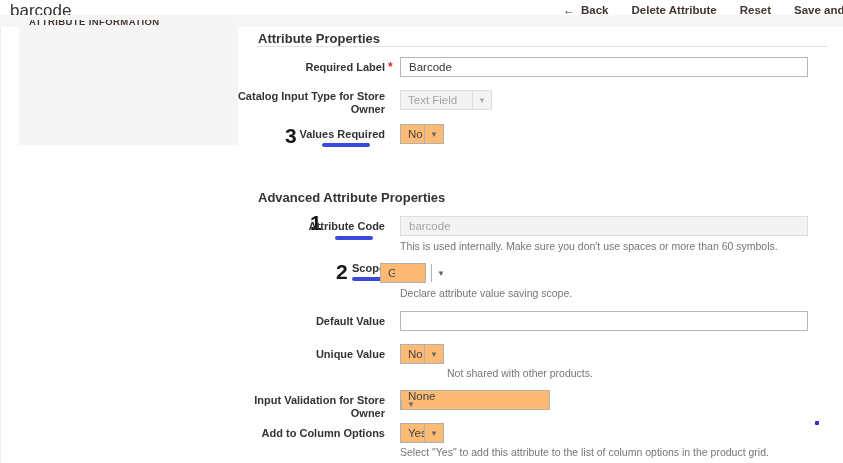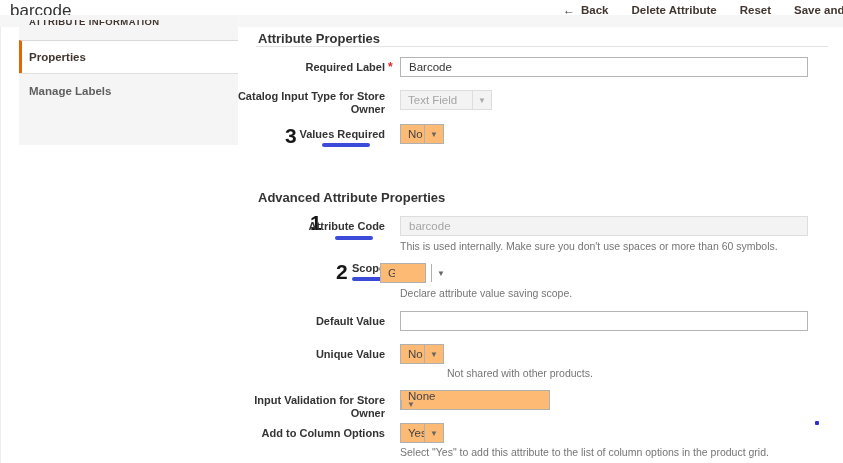--- a/index.html
+++ b/index.html
@@ -71,26 +71,20 @@
   <button class="tb-btn">Save and Continu</button>
 </div>
 
 <div class="abs gray-band"></div>
 <div class="abs left-edge"></div>
 
 <div class="abs sidebar">
   <div class="side-header">
     <span>ATTRIBUTE INFORMATION</span>
   </div>
-  <div class="side-item active si-1">
-    <span>Properties</span>
-  </div>
-  <div class="side-item si-2">
-    <span>Manage Labels</span>
-  </div>
 </div>
 
 <div class="abs h-section" style="left:258px;top:31px;">Attribute Properties</div>
 <div class="abs divider"></div>
 
 <div class="abs flabel" style="left:235px;top:61px;">Required Label</div>
 <span class="abs req" style="left:388px;top:60px;">*</span>
 <input class="tinput" style="left: 400px; top: 57px; width: 408px;" value="Barcode">
 
 <div class="abs flabel" style="left:235px;top:90px;">Catalog Input Type for Store

